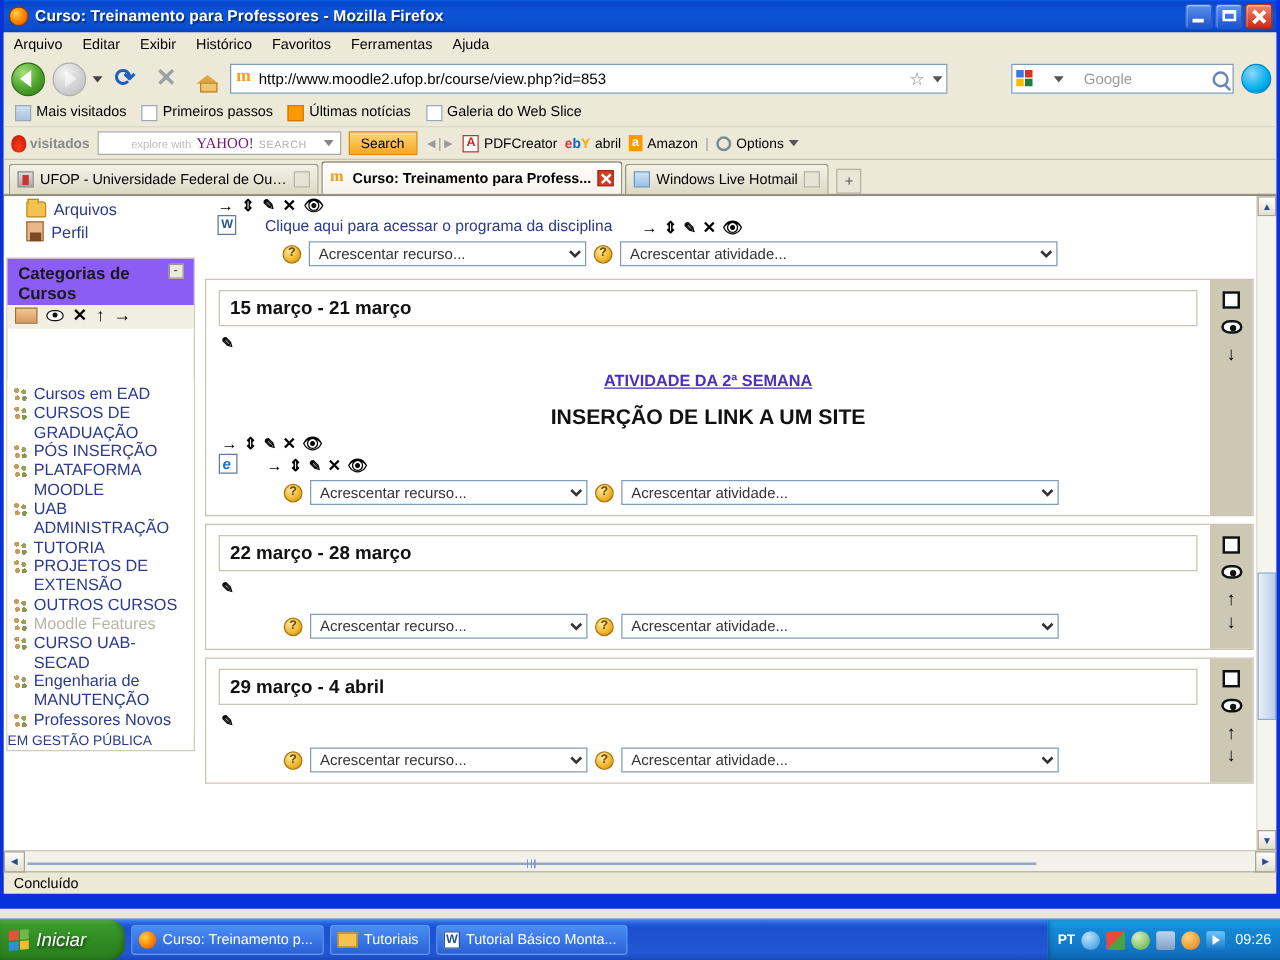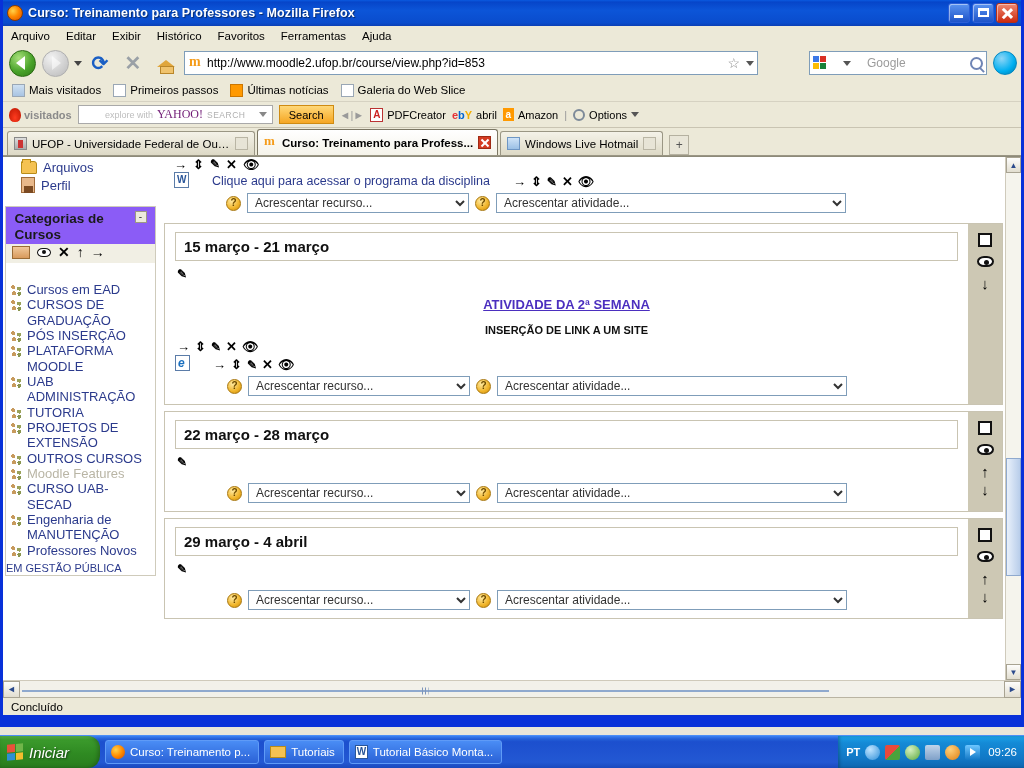--- a/index.html
+++ b/index.html
@@ -158,21 +158,21 @@
   .cat-box{border:1px solid #cfcbbb;margin:6px 2px 0 2px;background:#fff;}
   .cat-head{background:#8b5cf6;padding:4px 6px 2px 6px;display:flex;justify-content:center;align-items:flex-start;}
   .cat-title{font-size:13.5px;font-weight:bold;color:#1a1a1a;line-height:1.15;max-width:120px;}
   .collapse-btn{width:12px;height:12px;border:1px solid #9c9884;background:#eceadd;font-size:10px;line-height:10px;text-align:center;color:#333;flex:none;}
   .cat-tools{background:#f1efe4;display:flex;align-items:center;gap:7px;padding:1px 6px 4px 6px;}
   .ic-grp{width:18px;height:13px;flex:none;background:linear-gradient(#f0c89a,#d89a5c);border:1px solid #9a6b35;}
   .ic-eye{width:14px;height:9px;border:1.5px solid #111;border-radius:50%/60%;position:relative;flex:none;background:#fff;}
   .ic-eye:after{content:"";position:absolute;left:4px;top:1.5px;width:4px;height:4px;border-radius:50%;background:#111;}
   .ic-x{font-size:14px;font-weight:bold;color:#000;line-height:1;}
   .ic-up,.ic-rt{font-size:14px;font-weight:bold;color:#000;line-height:1;}
-  .cat-list{padding:19px 4px 4px 4px;background:#fff;}
+  .cat-list{padding:3px 4px 4px 4px;background:#fff;margin-top:41px;}
   .cat-row{display:flex;align-items:flex-start;gap:4px;line-height:1.18;}
   .ic-cat{width:13px;height:13px;flex:none;margin-top:2px;background:
      radial-gradient(circle at 25% 25%,#c79a5d 0 2px,transparent 2px),
      radial-gradient(circle at 70% 35%,#9aa25a 0 2px,transparent 2px),
      radial-gradient(circle at 30% 72%,#c79a5d 0 2px,transparent 2px),
      radial-gradient(circle at 72% 75%,#8a9650 0 2px,transparent 2px);}
   .cat-row a{color:#2b3a8c;font-size:13px;text-decoration:none;}
   .cat-row a.dim{color:#b9b5a5;}
   .cat-tail{color:#2b3a8c;font-size:11px;padding-left:0;line-height:1.18;}
 
@@ -201,21 +201,21 @@
   .week-main{flex:1;padding:8px 10px 4px 10px;min-height:70px;position:relative;}
   .week-side{width:34px;flex:none;background:#cdc8b4;display:flex;flex-direction:column;align-items:center;padding-top:9px;gap:9px;}
   .sq{width:14px;height:14px;border:2px solid #111;background:#fff;}
   .side-eye{width:17px;height:11px;border:2px solid #111;border-radius:50%/60%;position:relative;background:#fff;}
   .side-eye:after{content:"";position:absolute;left:5px;top:2px;width:5px;height:5px;border-radius:50%;background:#111;}
   .side-arrow{font-size:15px;font-weight:bold;line-height:1;color:#000;}
   .week-title{border:1px solid #c9c4b2;background:#fff;padding:5px 8px;font-size:15px;font-weight:bold;color:#111;}
   .pencil-row{padding:6px 0 2px 2px;font-size:12px;}
   .center-link{text-align:center;padding:14px 0 2px 0;}
   .center-link a{color:#4b2fbf;font-size:13px;font-weight:bold;text-decoration:underline;}
-  .center-head{text-align:center;font-size:11px;font-weight:bold;color:#111;padding:10px 0 4px 0;}
+  .center-head{text-align:center;font-size:17px;font-weight:bold;color:#111;padding:10px 0 4px 0;}
 
   
   #vscroll{width:16px;flex:none;background:#f2f1ea;border-left:1px solid #cfcabb;display:flex;flex-direction:column;}
   .sb-btn{height:16px;background:linear-gradient(#fdfdfc,#e2ded0);border:1px solid #a8a392;display:flex;align-items:center;justify-content:center;font-size:8px;color:#2b4a8c;}
   .sb-track{flex:1;background:#f5f4ed;position:relative;}
   .sb-thumb{position:absolute;left:0;right:0;top:58%;height:24%;background:linear-gradient(to right,#e8f0fb,#b8cdea);border:1px solid #8fa9ce;}
 
   
   #hscroll{height:17px;background:#f2f1ea;border-top:1px solid #cfcabb;display:flex;align-items:center;}
   .hsb-btn{width:17px;height:17px;background:linear-gradient(#fdfdfc,#e2ded0);border:1px solid #a8a392;display:flex;align-items:center;justify-content:center;font-size:9px;color:#2b4a8c;flex:none;}

